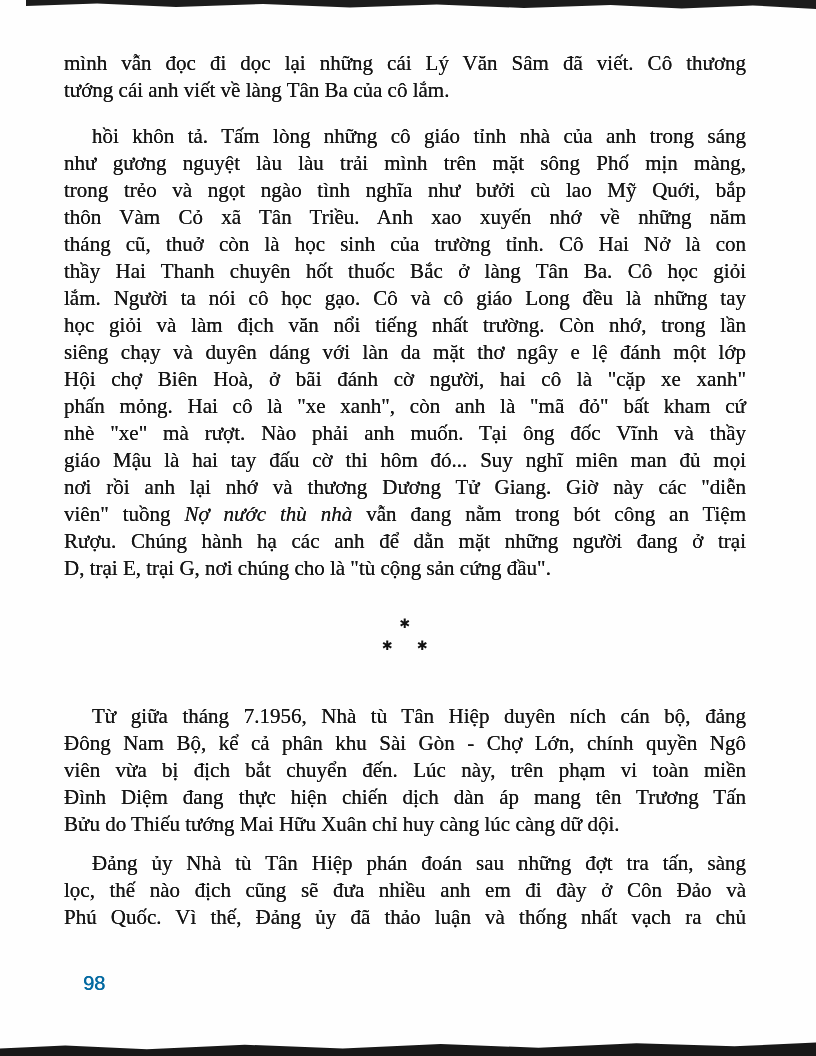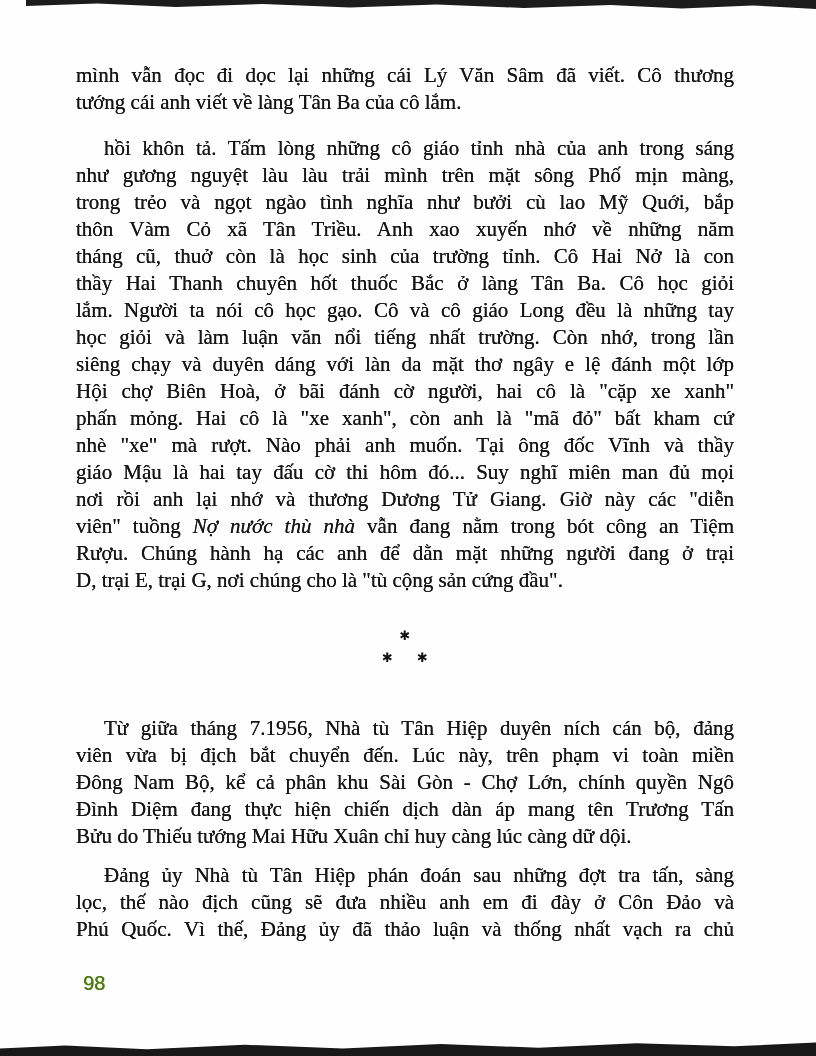--- a/index.html
+++ b/index.html
@@ -27,21 +27,21 @@
   }
 
   .text-body {
     position: absolute;
     left: 64px; top: 50px; width: 682px;
     font-size: 21px;
     line-height: 27px;
     text-shadow: 0 0 0.45px currentColor; 
   }
 
-  .para { margin: 12px; }
+  .para { margin: 0; }
   .para + .para { margin-top: 19px; }
   .para.p3 { margin-top: 47px; }
   .para.p4 { margin-top: 12px; }
 
   .line { text-align: justify; text-align-last: justify; }
   .line.para-last { text-align-last: left; }
   .para.justify-last .line.para-last { text-align-last: justify; }
   .para.indent .line:first-child { text-indent: 28px; }
   .line em { font-style: italic; }
 
@@ -56,21 +56,21 @@
     height: 22px; display: flex; align-items: center; justify-content: center;
     font-size: 13px; color: #111;
   }
   .sep-line.row-two { word-spacing: 20px; }
 
   .page-number {
     position: absolute;
     left: 83px; top: 972px;
     font-family: "Liberation Sans", sans-serif;
     font-size: 20px;
-    color: #4d7c0f;
+    color: #0369a1;
     text-shadow: 0.4px 0 0 currentColor;
     text-align: right;
   }
 </style>
 </head>
 <body style="background: rgb(254, 254, 254); color: rgb(22, 22, 22);">
 
 <div class="scan-edge-top"></div>
 
 <div class="text-body">
@@ -81,41 +81,41 @@
         <div class="line para-last"><span>tướng cái anh viết về làng Tân Ba của cô lắm.</span></div>
       </div>
       <div class="para p2 indent">
         <div class="line"><span>hồi khôn tả. Tấm lòng những cô giáo tỉnh nhà của anh trong sáng</span></div>
         <div class="line"><span>như gương nguyệt làu làu trải mình trên mặt sông Phố mịn màng,</span></div>
         <div class="line"><span>trong trẻo và ngọt ngào tình nghĩa như bưởi cù lao Mỹ Quới, bắp</span></div>
         <div class="line"><span>thôn Vàm Cỏ xã Tân Triều. Anh xao xuyến nhớ về những năm</span></div>
         <div class="line"><span>tháng cũ, thuở còn là học sinh của trường tỉnh. Cô Hai Nở là con</span></div>
         <div class="line"><span>thầy Hai Thanh chuyên hốt thuốc Bắc ở làng Tân Ba. Cô học giỏi</span></div>
         <div class="line"><span>lắm. Người ta nói cô học gạo. Cô và cô giáo Long đều là những tay</span></div>
-        <div class="line"><span>học giỏi và làm luận văn nổi tiếng nhất trường. Còn nhớ, trong lần</span></div>
+        <div class="line"><span>học giỏi và làm địch văn nổi tiếng nhất trường. Còn nhớ, trong lần</span></div>
         <div class="line"><span>siêng chạy và duyên dáng với làn da mặt thơ ngây e lệ đánh một lớp</span></div>
         <div class="line"><span>Hội chợ Biên Hoà, ở bãi đánh cờ người, hai cô là "cặp xe xanh"</span></div>
         <div class="line"><span>phấn mỏng. Hai cô là "xe xanh", còn anh là "mã đỏ" bất kham cứ</span></div>
         <div class="line"><span>nhè "xe" mà rượt. Nào phải anh muốn. Tại ông đốc Vĩnh và thầy</span></div>
         <div class="line"><span>giáo Mậu là hai tay đấu cờ thi hôm đó... Suy nghĩ miên man đủ mọi</span></div>
         <div class="line"><span>nơi rồi anh lại nhớ và thương Dương Tử Giang. Giờ này các "diễn</span></div>
         <div class="line"><span>viên" tuồng </span><em>Nợ nước thù nhà</em><span> vẫn đang nằm trong bót công an Tiệm</span></div>
         <div class="line"><span>Rượu. Chúng hành hạ các anh để dằn mặt những người đang ở trại</span></div>
         <div class="line para-last"><span>D, trại E, trại G, nơi chúng cho là "tù cộng sản cứng đầu".</span></div>
       </div>
     </div>
   <div class="separator">
     <div class="sep-line row-one">✱</div>
     <div class="sep-line row-two">✱ ✱</div>
   </div>
   <div class="para-slot slot-b">
       <div class="para p3 indent">
         <div class="line"><span>Từ giữa tháng 7.1956, Nhà tù Tân Hiệp duyên ních cán bộ, đảng</span></div>
+        <div class="line"><span>Đông Nam Bộ, kể cả phân khu Sài Gòn - Chợ Lớn, chính quyền Ngô</span></div>
         <div class="line"><span>viên vừa bị địch bắt chuyển đến. Lúc này, trên phạm vi toàn miền</span></div>
-        <div class="line"><span>Đông Nam Bộ, kể cả phân khu Sài Gòn - Chợ Lớn, chính quyền Ngô</span></div>
         <div class="line"><span>Đình Diệm đang thực hiện chiến dịch dàn áp mang tên Trương Tấn</span></div>
         <div class="line para-last"><span>Bửu do Thiếu tướng Mai Hữu Xuân chỉ huy càng lúc càng dữ dội.</span></div>
       </div>
       <div class="para p4 indent justify-last">
         <div class="line"><span>Đảng ủy Nhà tù Tân Hiệp phán đoán sau những đợt tra tấn, sàng</span></div>
         <div class="line"><span>lọc, thế nào địch cũng sẽ đưa nhiều anh em đi đày ở Côn Đảo và</span></div>
         <div class="line para-last"><span>Phú Quốc. Vì thế, Đảng ủy đã thảo luận và thống nhất vạch ra chủ</span></div>
       </div>
     </div>
 </div>

